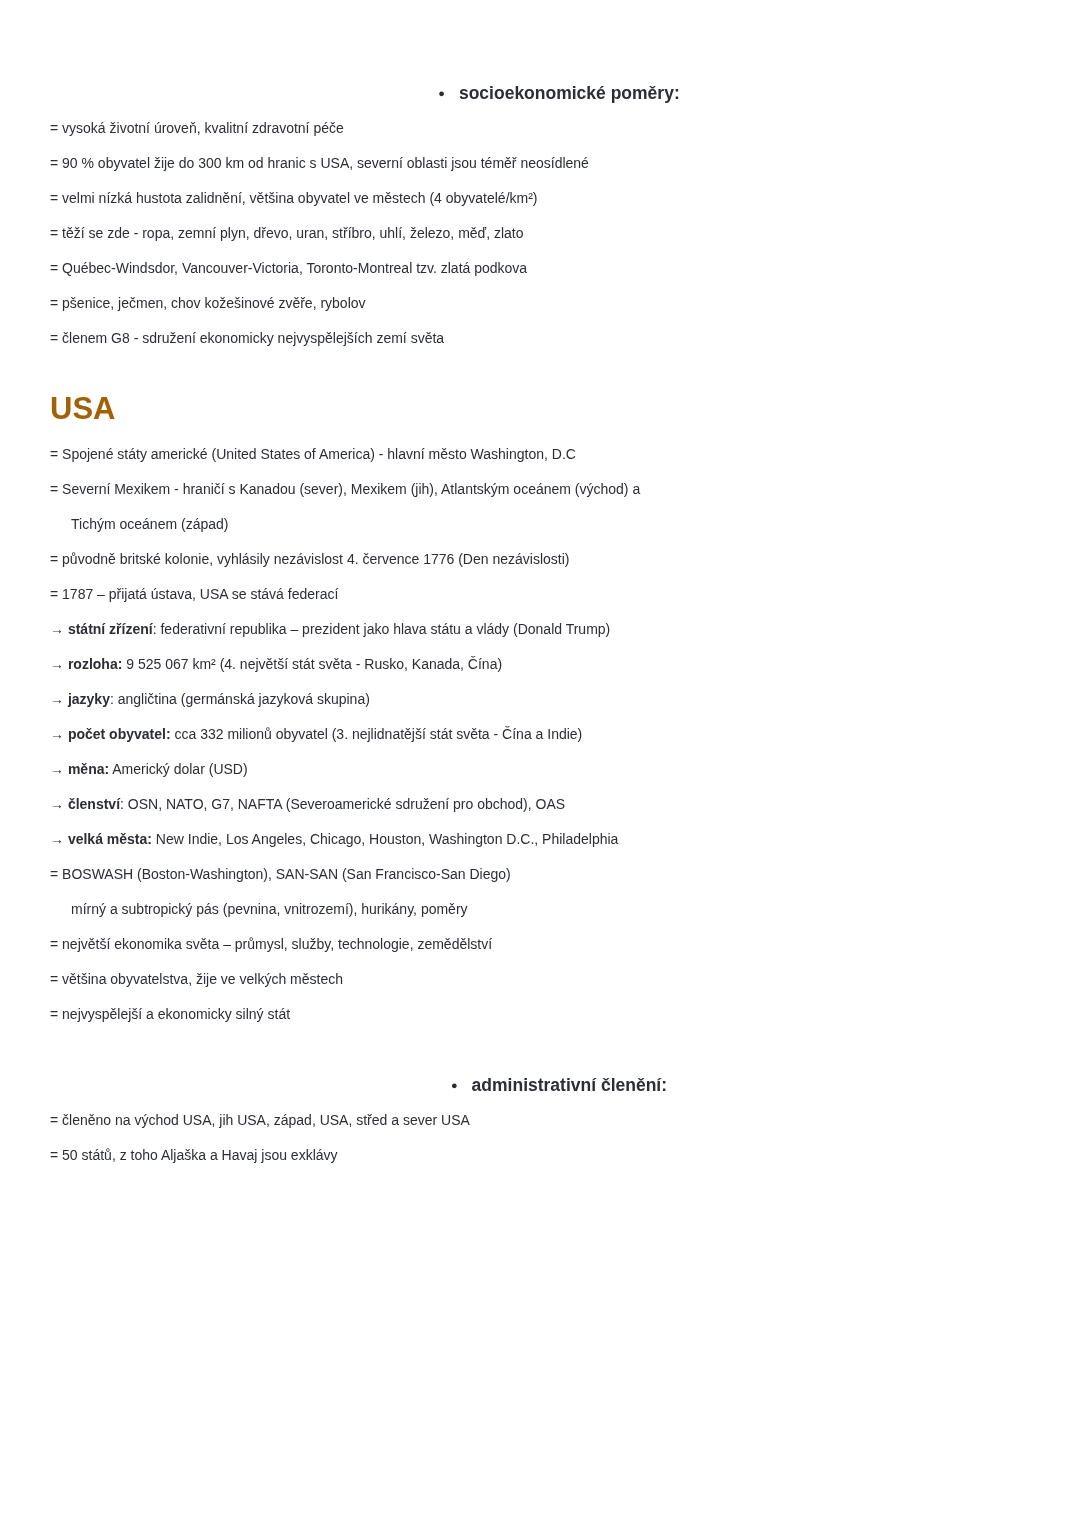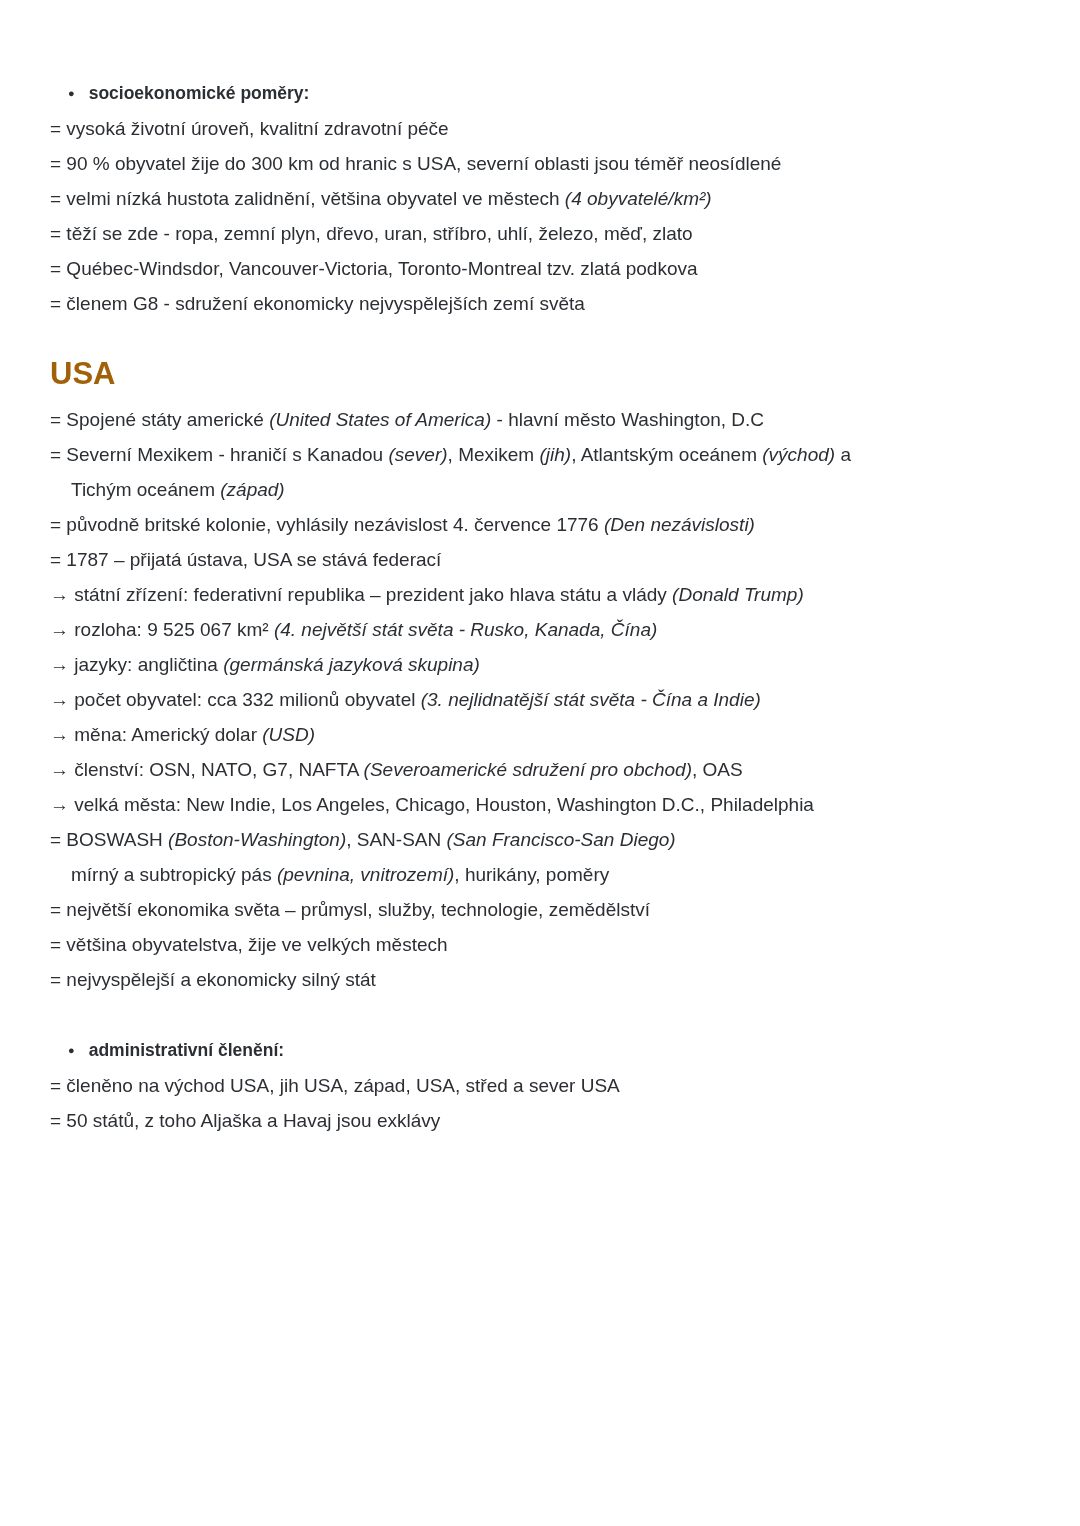--- a/index.html
+++ b/index.html
@@ -11,37 +11,38 @@
     color: #2b2e33;
     overflow: hidden;
   }
   .page {
     width: 100%;
     height: 100%;
     padding: 76px 30px 0 50px;
   }
   .doc-content { width: 100%; }
   .note-line {
-    font-size: 19px;
+    font-size: 14px;
     line-height: 35px;
     padding-left: 21px;
     text-indent: -21px;
     white-space: nowrap;
   }
   .note-line.cont {
     padding-left: 21px;
     text-indent: 0;
   }
-  .seg-b { font-weight: 400; }
-  .seg-i { font-style: italic; }
+  .seg-b { font-weight: 700; }
+  .seg-i { }
   .bullet-title {
     font-size: 17.5px;
     line-height: 35px;
     font-weight: 700;
     padding-left: 18px;
+    text-align: center;
   }
   .doc-content > .bullet-title:not(:first-child) { margin-top: 36px; }
   .bullet-dot {
     font-size: 11px;
     font-weight: 400;
     vertical-align: 2px;
     margin-right: 14px;
     display: inline-block;
   }
   .doc-heading {
@@ -57,20 +58,21 @@
 <body>
 
 <div class="page">
   <div class="doc-content">
       <div class="bullet-title"><span class="bullet-dot">●</span><span>socioekonomické poměry:</span></div>
       <p class="note-line"><span class="">= vysoká životní úroveň, kvalitní zdravotní péče</span></p>
       <p class="note-line"><span class="">= 90 % obyvatel žije do 300 km od hranic s USA, severní oblasti jsou téměř neosídlené</span></p>
       <p class="note-line"><span class="">= velmi nízká hustota zalidnění, většina obyvatel ve městech </span><span class="seg-i">(4 obyvatelé/km²)</span></p>
       <p class="note-line"><span class="">= těží se zde - ropa, zemní plyn, dřevo, uran, stříbro, uhlí, železo, měď, zlato</span></p>
       <p class="note-line"><span class="">= Québec-Windsdor, Vancouver-Victoria, Toronto-Montreal tzv. zlatá podkova</span></p>
+      <p class="note-line"><span class="">= pšenice, ječmen, chov kožešinové zvěře, rybolov</span></p>
       <p class="note-line"><span class="">= členem G8 - sdružení ekonomicky nejvyspělejších zemí světa</span></p>
       <h1 class="doc-heading">USA</h1>
       <p class="note-line"><span class="">= Spojené státy americké </span><span class="seg-i">(United States of America)</span><span class=""> - hlavní město Washington, D.C</span></p>
       <p class="note-line"><span class="">= Severní Mexikem - hraničí s Kanadou </span><span class="seg-i">(sever)</span><span class="">, Mexikem </span><span class="seg-i">(jih)</span><span class="">, Atlantským oceánem </span><span class="seg-i">(východ)</span><span class=""> a</span></p>
       <p class="note-line cont"><span class="">Tichým oceánem </span><span class="seg-i">(západ)</span></p>
       <p class="note-line"><span class="">= původně britské kolonie, vyhlásily nezávislost 4. července 1776 </span><span class="seg-i">(Den nezávislosti)</span></p>
       <p class="note-line"><span class="">= 1787 – přijatá ústava, USA se stává federací</span></p>
       <p class="note-line"><span class="">→ </span><span class="seg-b ">státní zřízení</span><span class="">: federativní republika – prezident jako hlava státu a vlády </span><span class="seg-i">(Donald Trump)</span></p>
       <p class="note-line"><span class="">→ </span><span class="seg-b ">rozloha:</span><span class=""> 9 525 067 km² </span><span class="seg-i">(4. největší stát světa - Rusko, Kanada, Čína)</span></p>
       <p class="note-line"><span class="">→ </span><span class="seg-b ">jazyky</span><span class="">: angličtina </span><span class="seg-i">(germánská jazyková skupina)</span></p>

